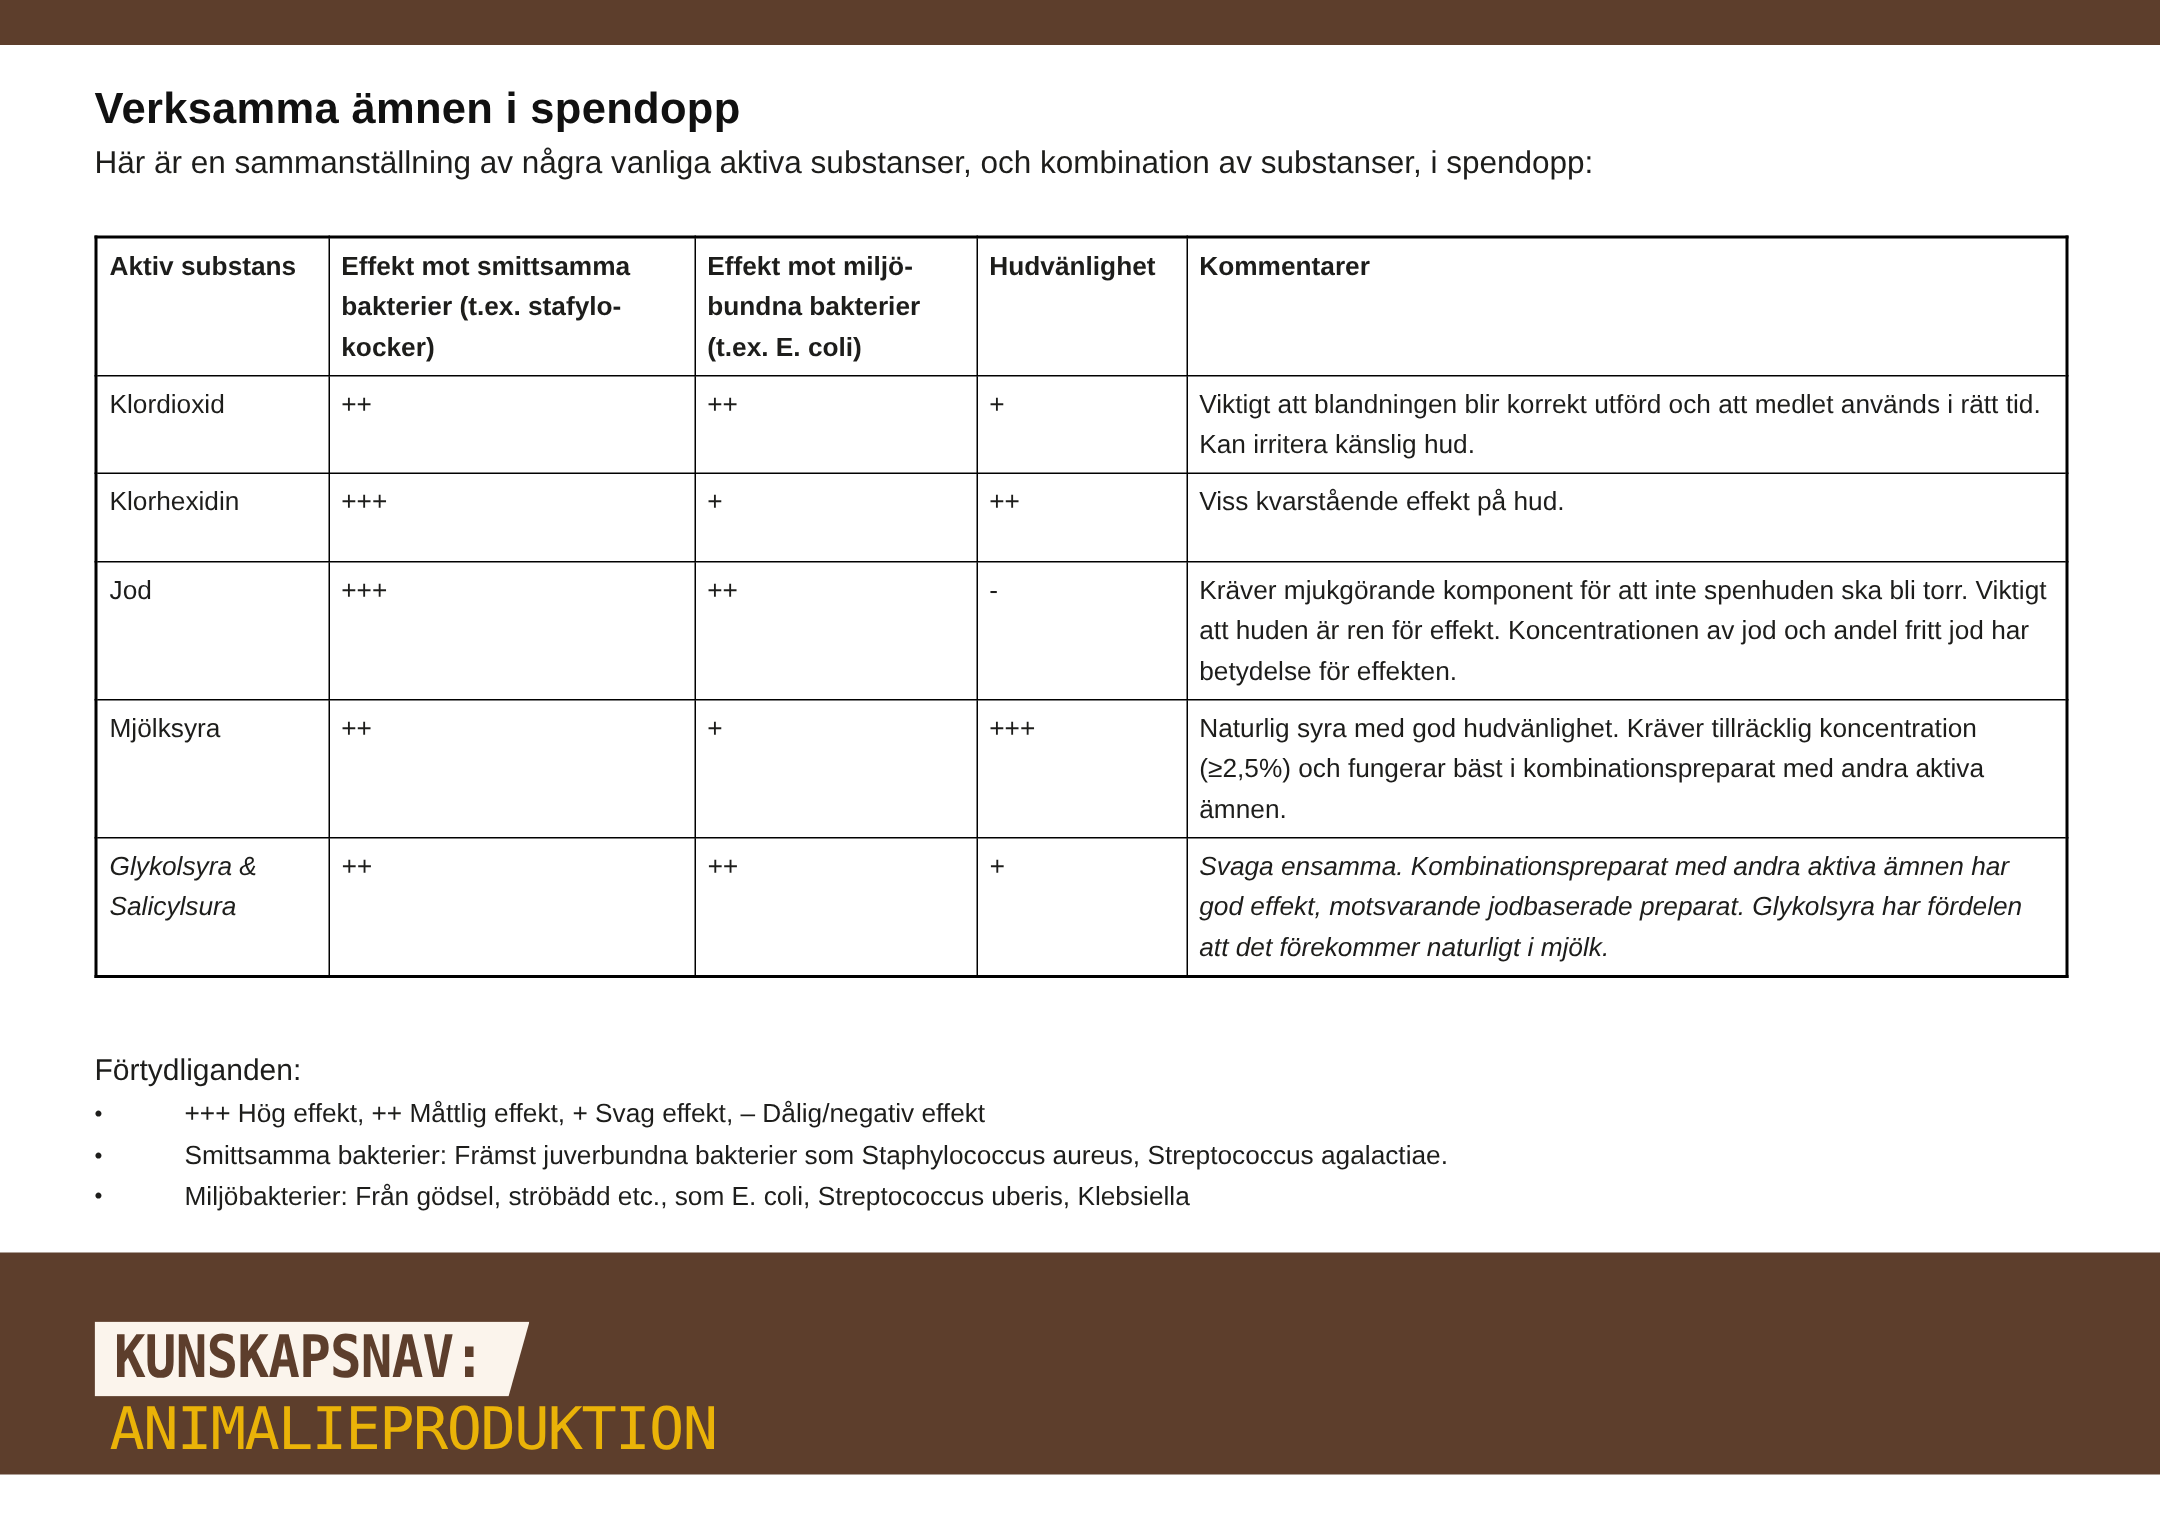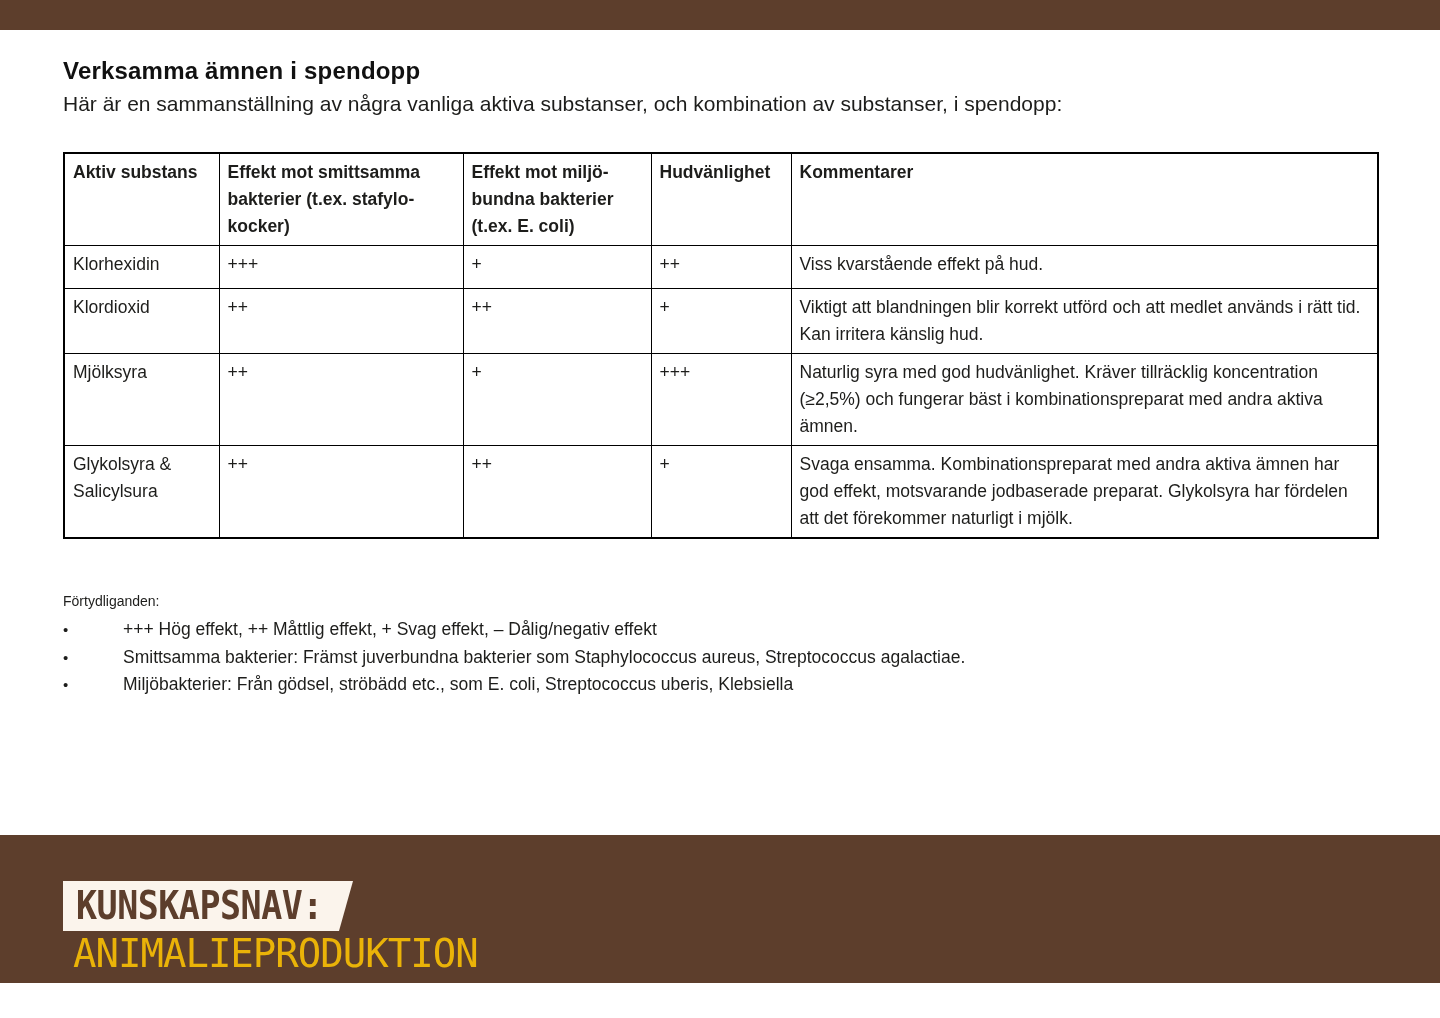--- a/index.html
+++ b/index.html
@@ -12,21 +12,21 @@
   }
   .top-bar {
     height: 30px; width: 100%;
     background: #5d3e2c;
   }
   .content {
     padding: 0 63px;
   }
   .page-title {
     margin-top: 27px;
-    font-size: 24px;
+    font-size: 29px;
     font-weight: 700;
     letter-spacing: 0.2px;
     color: #111111;
   }
   .page-subtitle {
     margin-top: 7px;
     font-size: 21px;
     line-height: 24px;
   }
   table.substances {
@@ -57,21 +57,21 @@
   tbody tr:nth-child(1) { height: 43px; }
   tbody tr:nth-child(2) { height: 59px; }
   tbody tr:nth-child(3) { height: 92px; }
   tbody tr:nth-child(4) { height: 91px; }
   tbody tr:nth-child(5) { height: 92px; font-style: italic; }
   tbody tr:nth-child(6) { height: 42px; }
   .notes {
     margin-top: 49px;
   }
   .notes-heading {
-    font-size: 14px;
+    font-size: 20px;
     font-weight: 400;
     line-height: 27px;
   }
   .notes-list {
     list-style: none;
     margin-top: 1px;
   }
   .note-item {
     display: flex;
     align-items: flex-start;
@@ -145,35 +145,42 @@
 kocker)</th>
         <th>Effekt mot miljö-
 bundna bakterier
 (t.ex. E. coli)</th>
         <th>Hudvänlighet</th>
         <th>Kommentarer</th>
       </tr>
     </thead>
     <tbody>
   <tr>
+    <td>Klordioxid</td>
+    <td>++</td>
+    <td>++</td>
+    <td>+</td>
+    <td>Viktigt att blandningen blir korrekt utförd och att medlet används i rätt tid. Kan irritera känslig hud.</td>
+  </tr>
+
+  <tr>
     <td>Klorhexidin</td>
     <td>+++</td>
     <td>+</td>
     <td>++</td>
     <td>Viss kvarstående effekt på hud.</td>
   </tr>
 
   <tr>
-    <td>Klordioxid</td>
-    <td>++</td>
-    <td>++</td>
-    <td>+</td>
-    <td>Viktigt att blandningen blir korrekt utförd och att medlet används i rätt tid. Kan irritera känslig hud.</td>
-  </tr>
-
+    <td>Jod</td>
+    <td>+++</td>
+    <td>++</td>
+    <td>-</td>
+    <td>Kräver mjukgörande komponent för att inte spenhuden ska bli torr. Viktigt att huden är ren för effekt. Koncentrationen av jod och andel fritt jod har betydelse för effekten.</td>
+  </tr>
 
   <tr>
     <td>Mjölksyra</td>
     <td>++</td>
     <td>+</td>
     <td>+++</td>
     <td>Naturlig syra med god hudvänlighet. Kräver tillräcklig koncentration (≥2,5%) och fungerar bäst i kombinationspreparat med andra aktiva ämnen.</td>
   </tr>
 
   <tr>

